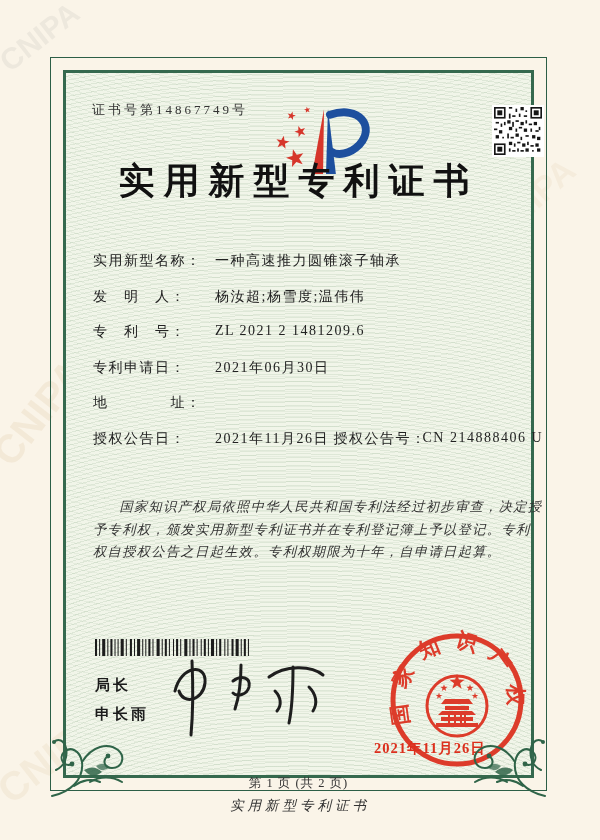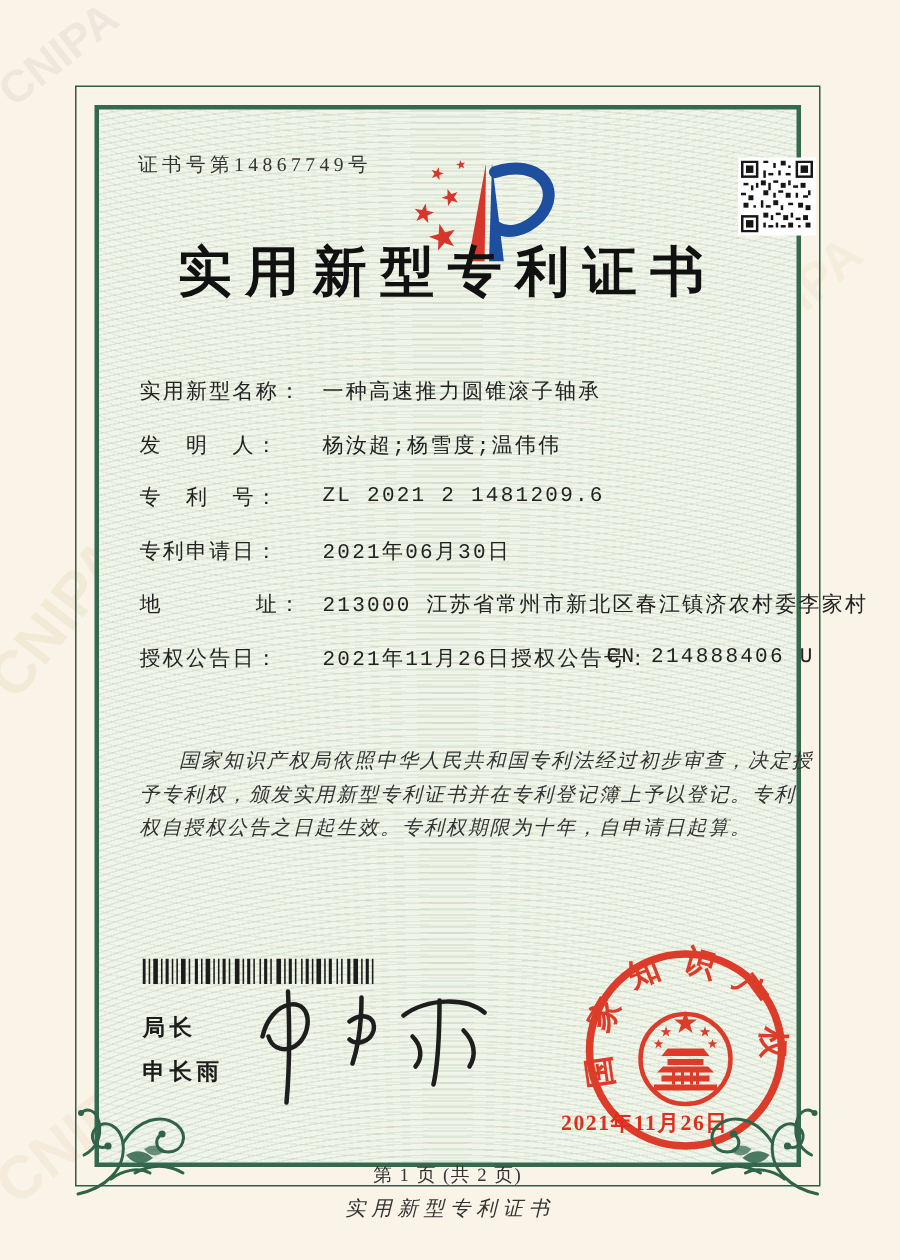--- a/index.html
+++ b/index.html
@@ -29,21 +29,21 @@
     background-color:#f1f5e9;
     background-image:
       repeating-radial-gradient(circle at 50% 170%, rgba(120,158,118,0.16) 0 1px, rgba(0,0,0,0) 1px 4px),
       repeating-radial-gradient(circle at 50% -80%, rgba(120,158,118,0.10) 0 1px, rgba(0,0,0,0) 1px 5px);
   }
   .cert-no{position:absolute;left:26px;top:28px;font-size:13px;letter-spacing:3px;color:#333;}
   .logo{position:absolute;left:196px;top:26px;width:130px;height:84px;}
   .qr{position:absolute;left:426px;top:32px;width:48px;height:48px;background:#fff;padding:2px;}
   .title{position:absolute;left:0;top:84px;width:100%;text-align:center;
     font-size:36px;font-weight:bold;letter-spacing:9px;color:#111;font-family:Liberation Serif, serif;}
-  .fields{position:absolute;left:27px;top:179px;width:450px;font-size:14px;letter-spacing:1.5px;color:#222;font-family:Liberation Mono, monospace;}
+  .fields{position:absolute;left:27px;top:179px;width:450px;font-size:14px;letter-spacing:1.5px;color:#222;}
   .frow{height:35.6px;display:flex;align-items:flex-start;white-space:nowrap;}
   .flabel{display:inline-block;min-width:122px;}
   .fpair1{display:inline-flex;width:257px;}
   .grant-no-label{min-width:0;margin-right:2px;}
   .paras{position:absolute;left:27px;top:423px;width:450px;
     font-size:13.2px;line-height:22.6px;letter-spacing:1.4px;color:#333;
     font-style:italic;}
   .paras p{margin:0;text-indent:2em;}
   .barcode{position:absolute;left:29px;top:566px;width:156px;height:17px;}
   .director{position:absolute;left:29px;top:603px;
@@ -173,21 +173,20 @@
       <div class="frow">
         <span class="flabel">专　利　号：</span>
         <span>ZL 2021 2 1481209.6</span>
       </div>
       <div class="frow">
         <span class="flabel">专利申请日：</span>
         <span>2021年06月30日</span>
       </div>
       <div class="frow">
         <span class="flabel">地　　　　址：</span>
-        <span>213000 江苏省常州市新北区春江镇济农村委李家村</span>
       </div>
       <div class="frow">
         <span class="fpair1">
           <span class="flabel">授权公告日：</span>
           <span>2021年11月26日</span>
         </span>
         <span class="flabel grant-no-label">授权公告号：</span>
         <span>CN 214888406 U</span>
       </div>
     </div>

